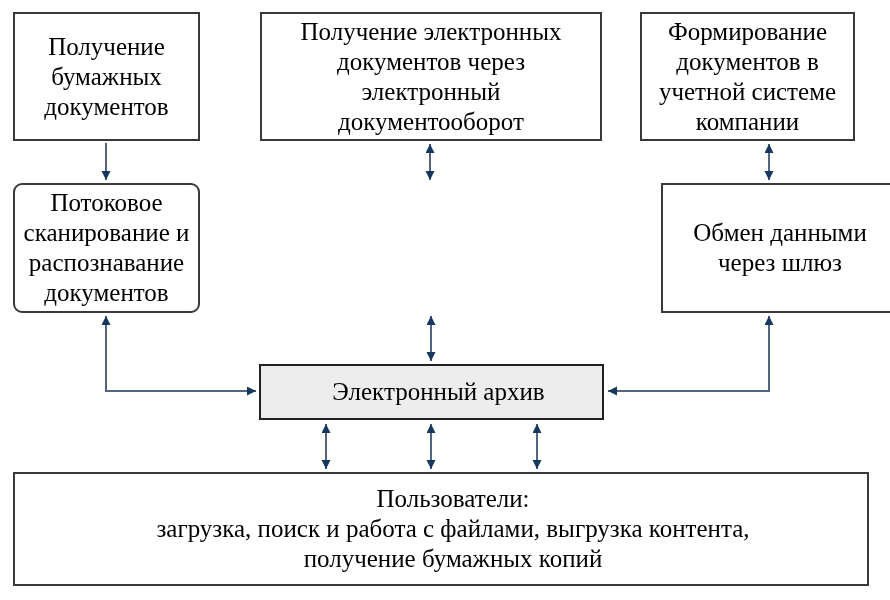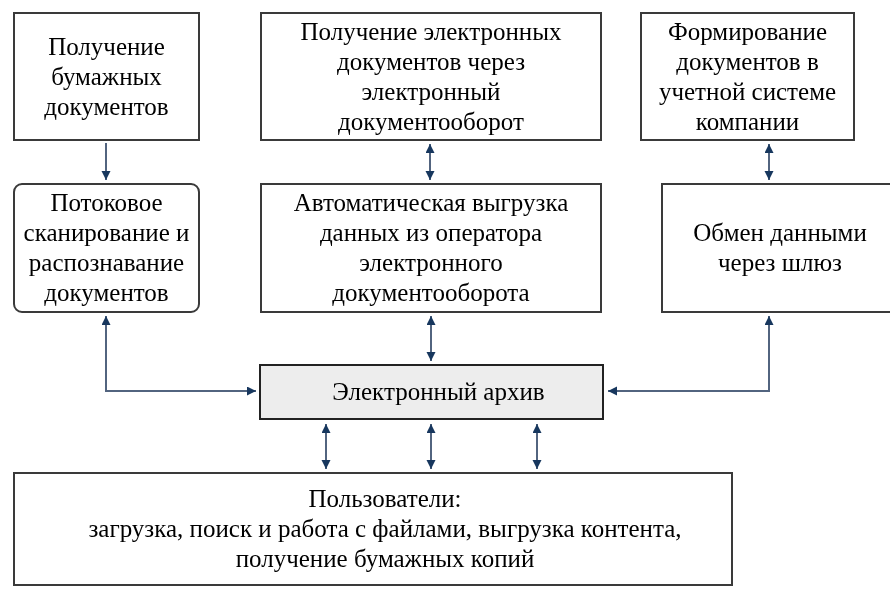--- a/index.html
+++ b/index.html
@@ -51,21 +51,21 @@
   .node-accounting{ left: 640px; top: 12px;  width: 215px; height: 129px; }
   .node-scanning  { left: 13px;  top: 183px; width: 187px; height: 130px; border-radius: 9px; }
   .node-upload    { left: 260px; top: 183px; width: 342px; height: 130px; }
   .node-gateway   { left: 661px; top: 183px; width: 238px; height: 130px; }
   .node-archive   {
     left: 259px; top: 364px; width: 345px; height: 56px;
     background: var(--archive-fill, #ededed);
     border-color: var(--archive-border, #222222);
     padding-left: 20px;
   }
-  .node-users     { left: 13px;  top: 472px; width: 720px; height: 114px; padding-left: 30px; }
+  .node-users     { left: 13px;  top: 472px; width: 856px; height: 114px; padding-left: 30px; }
 </style>
 </head>
 <body>
 
 <div class="canvas">
 
   <svg class="arrow-layer" viewBox="0 0 890 600" xmlns="http://www.w3.org/2000/svg">
     <defs>
       <marker id="head" markerUnits="userSpaceOnUse" markerWidth="12" markerHeight="12" refX="9" refY="4.5" orient="auto-start-reverse">
         <path class="head-path" d="M0,0 L9,4.5 L0,9 Z"></path>
@@ -103,24 +103,20 @@
   <div class="node node-accounting">Формирование
 документов в
 учетной системе
 компании</div>
 
   <div class="node node-scanning">Потоковое
 сканирование и
 распознавание
 документов</div>
 
-  <div class="node node-upload">Автоматическая выгрузка
-данных из оператора
-электронного
-документооборота</div>
 
   <div class="node node-gateway">Обмен данными
 через шлюз</div>
 
   <div class="node node-archive">Электронный архив</div>
 
   <div class="node node-users">Пользователи:
 загрузка, поиск и работа с файлами, выгрузка контента,
 получение бумажных копий</div>
 

